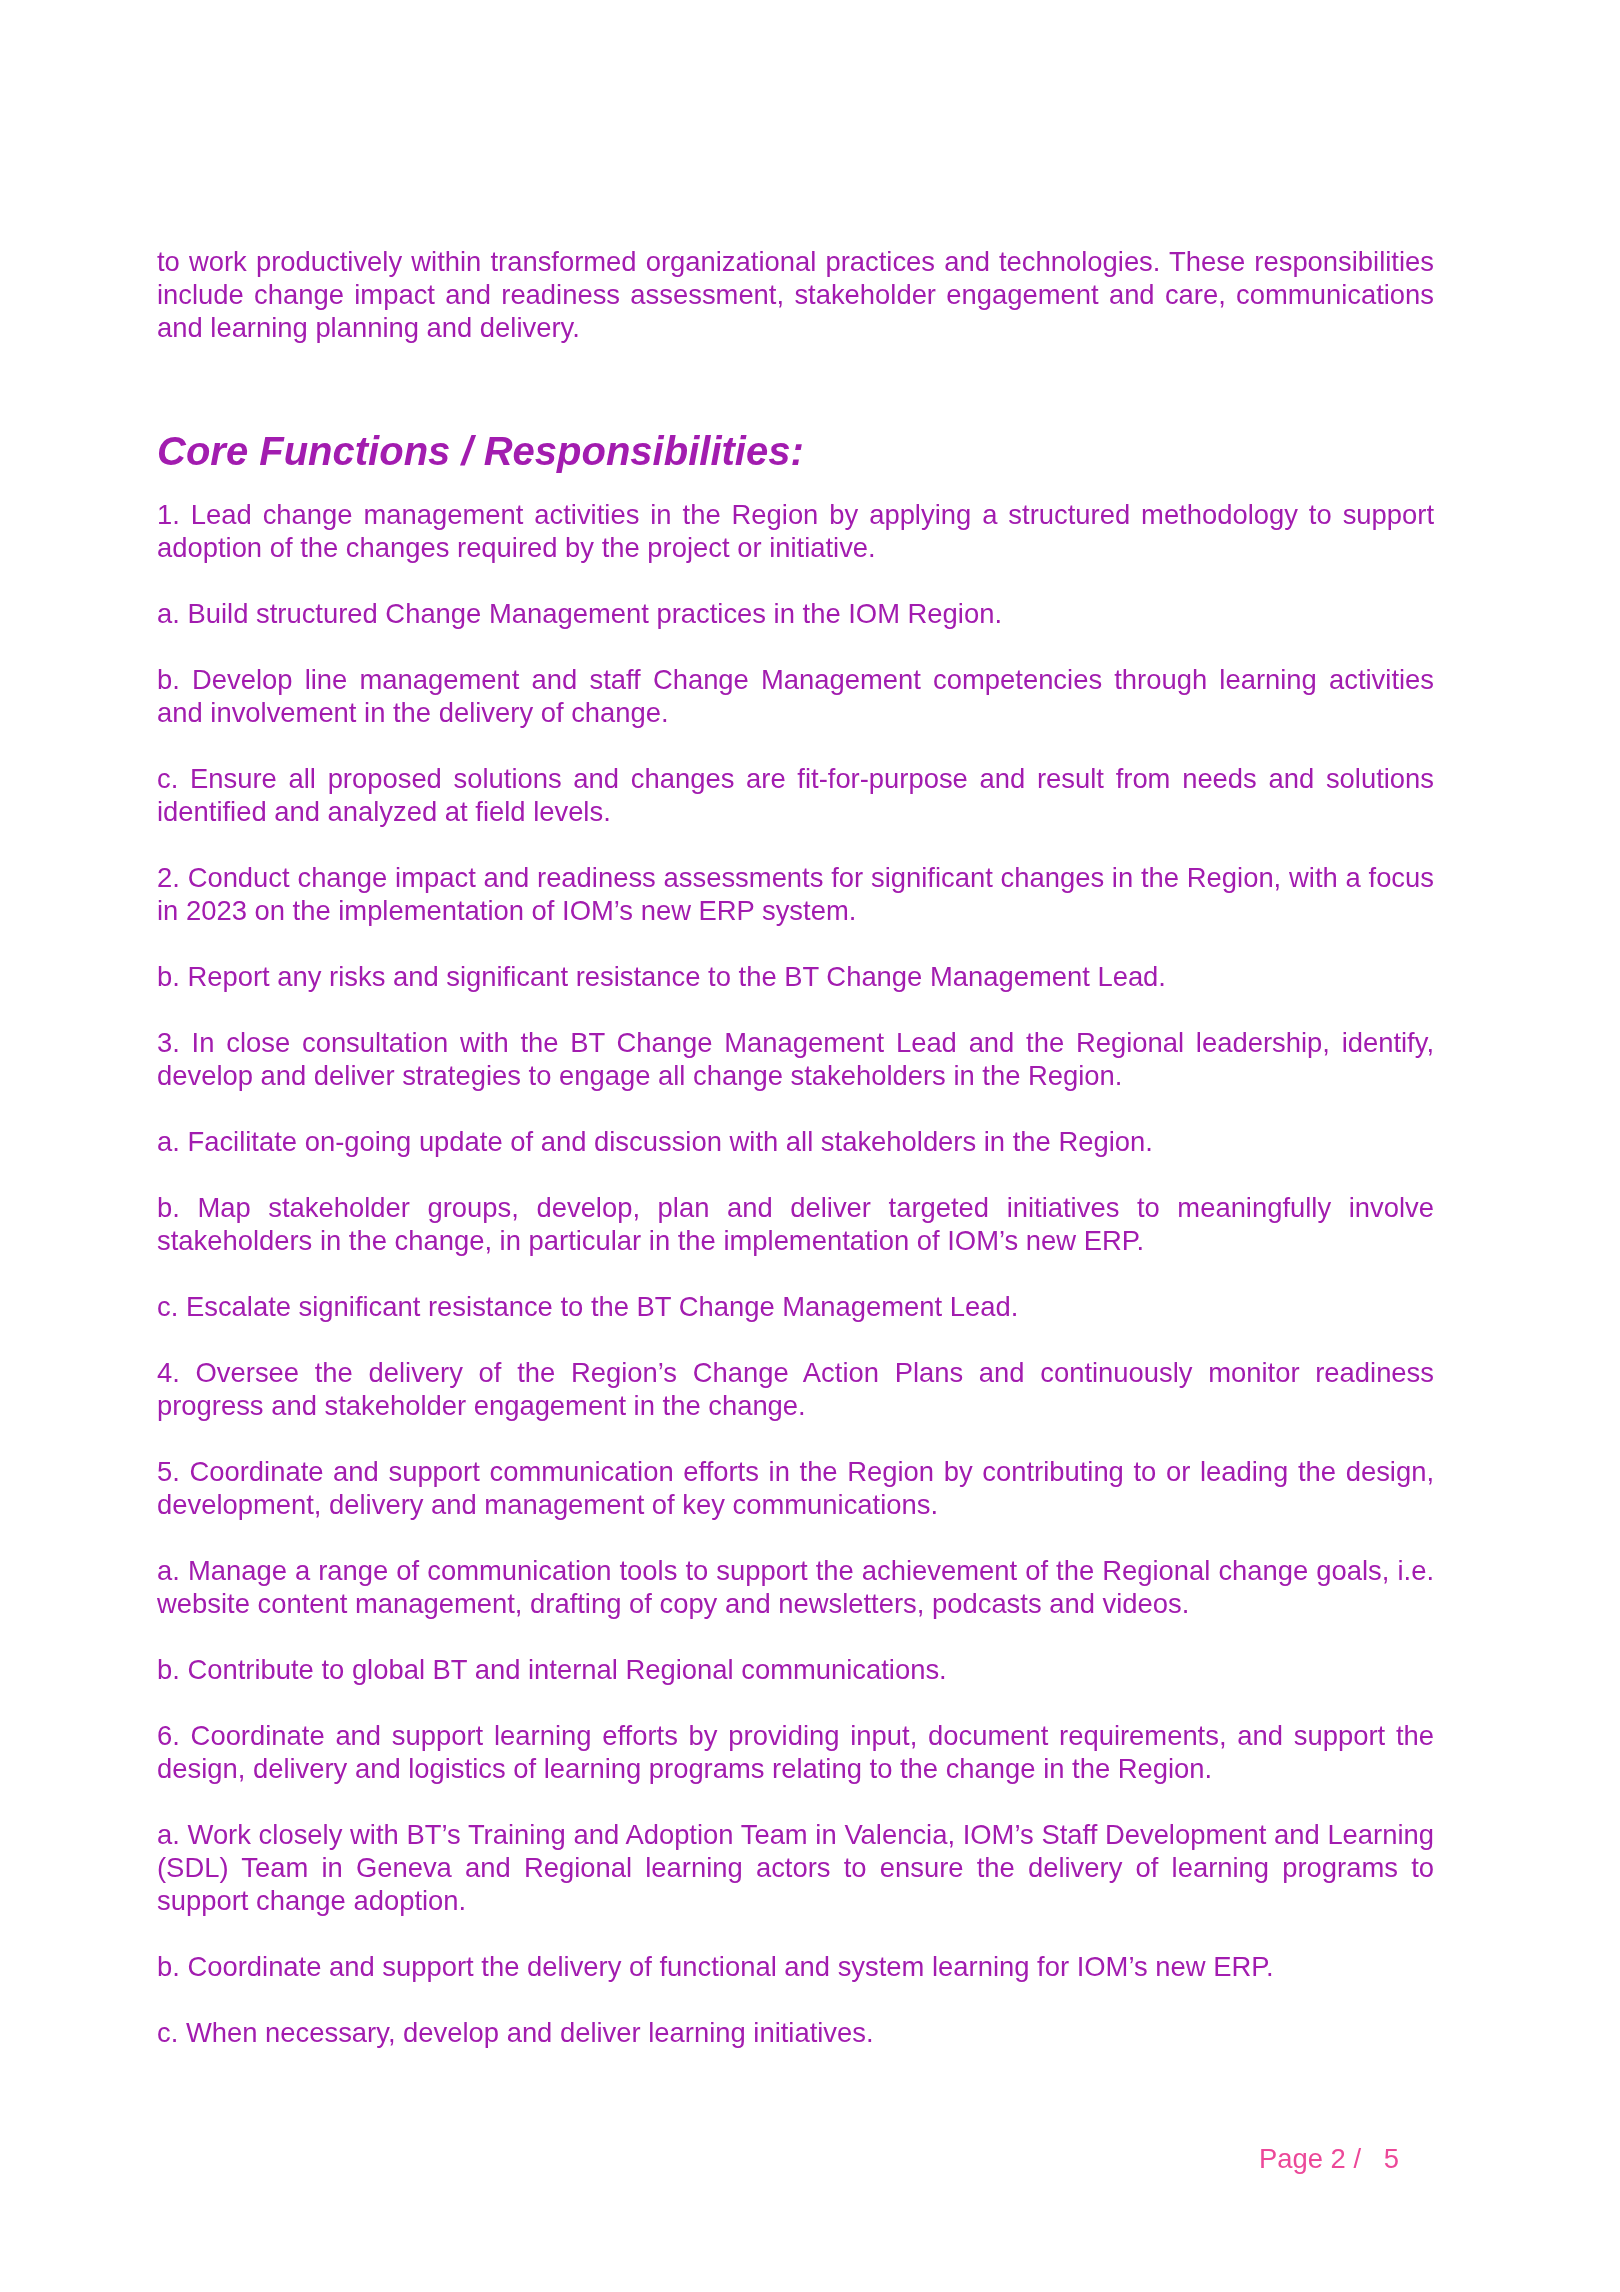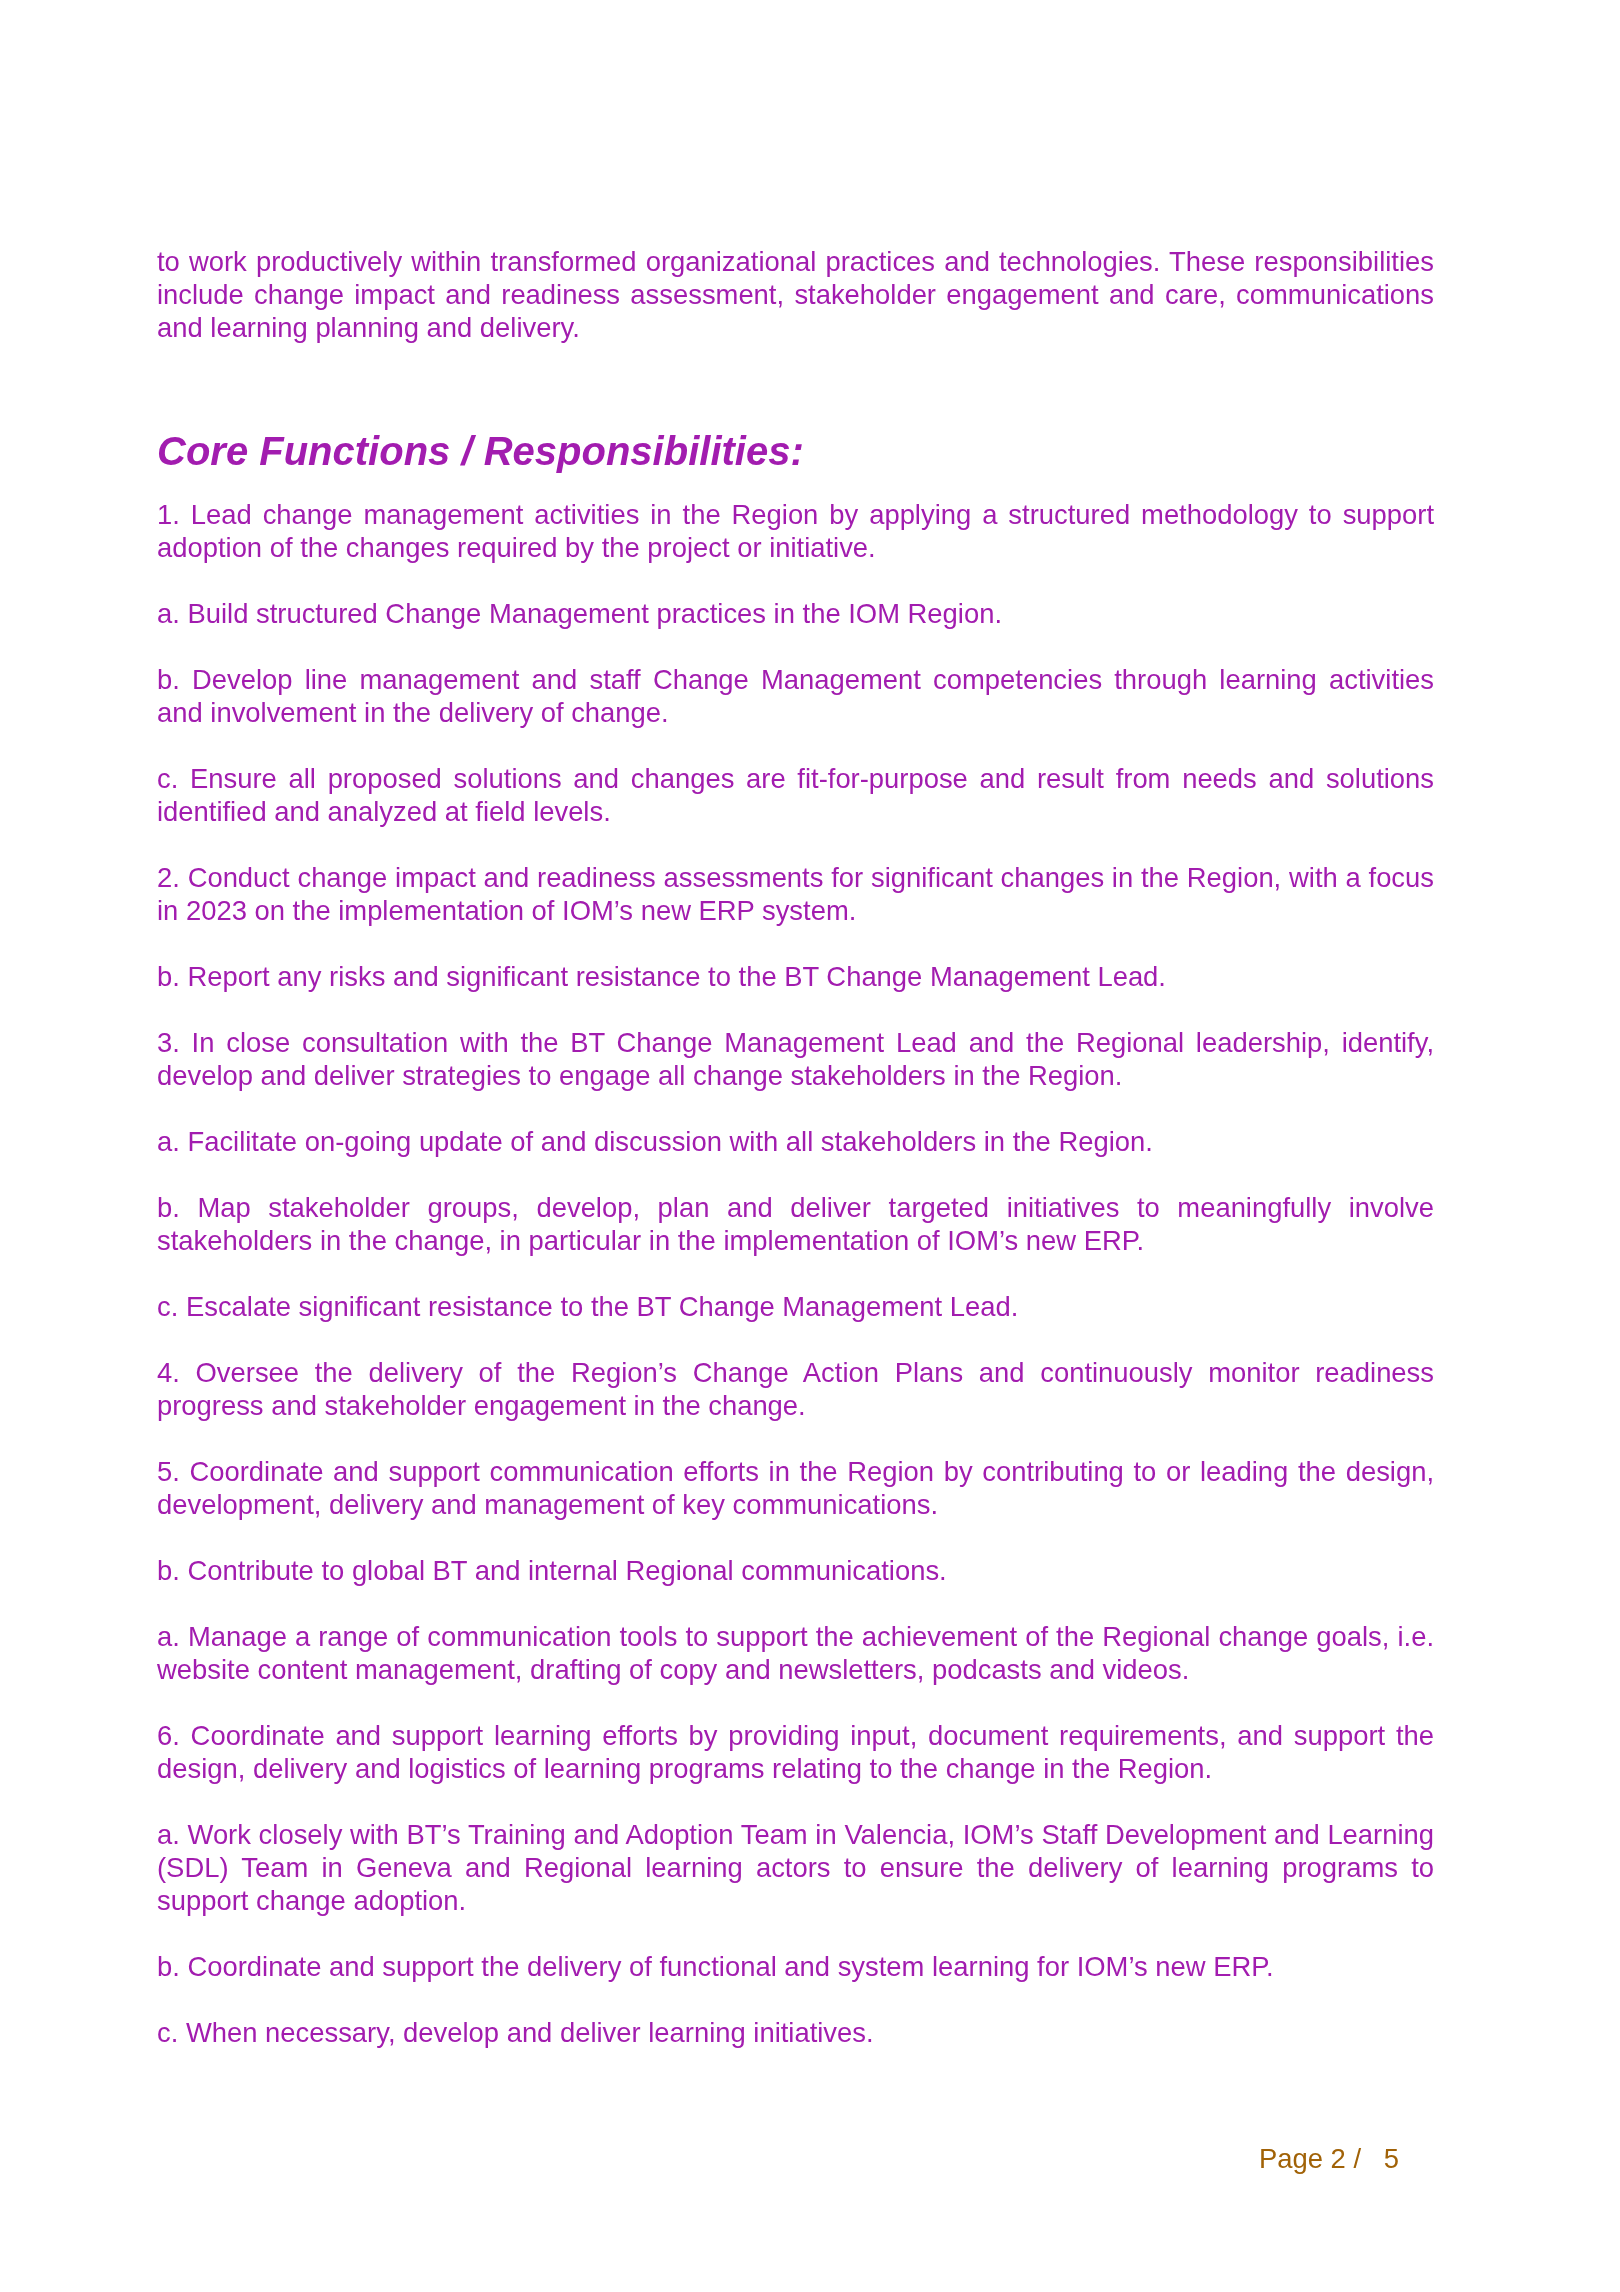--- a/index.html
+++ b/index.html
@@ -10,21 +10,21 @@
     font-size: 27.4px; line-height: 33px;
   }
   .page p { margin: 0 0 33px 0; text-align: justify; }
   .page p.intro { margin-bottom: 0; }
   .heading {
     font-weight: bold; font-style: italic; font-size: 40px;
     margin: 88px 0 27.4px 0; line-height: 39px;
   }
   .footer {
     position: absolute; top: 2143px; left: 1259px;
-    font-family: "Liberation Sans", sans-serif; font-size: 27.4px; color: #a16207;
+    font-family: "Liberation Sans", sans-serif; font-size: 27.4px; color: #ec4899;
     white-space: pre;
   }
 </style>
 </head>
 <body>
 
 <div class="page">
   <p class="intro">to work productively within transformed organizational practices and technologies. These responsibilities include change impact and readiness assessment, stakeholder engagement and care, communications and learning planning and delivery.</p>
   <div class="heading">Core Functions / Responsibilities:</div>
   <p>1. Lead change management activities in the Region by applying a structured methodology to support adoption of the changes required by the project or initiative.</p>
@@ -32,22 +32,22 @@
   <p>b. Develop line management and staff Change Management competencies through learning activities and involvement in the delivery of change.</p>
   <p>c. Ensure all proposed solutions and changes are fit-for-purpose and result from needs and solutions identified and analyzed at field levels.</p>
   <p>2. Conduct change impact and readiness assessments for significant changes in the Region, with a focus in 2023 on the implementation of IOM’s new ERP system.</p>
   <p>b. Report any risks and significant resistance to the BT Change Management Lead.</p>
   <p>3. In close consultation with the BT Change Management Lead and the Regional leadership, identify, develop and deliver strategies to engage all change stakeholders in the Region.</p>
   <p>a. Facilitate on-going update of and discussion with all stakeholders in the Region.</p>
   <p>b. Map stakeholder groups, develop, plan and deliver targeted initiatives to meaningfully involve stakeholders in the change, in particular in the implementation of IOM’s new ERP.</p>
   <p>c. Escalate significant resistance to the BT Change Management Lead.</p>
   <p>4. Oversee the delivery of the Region’s Change Action Plans and continuously monitor readiness progress and stakeholder engagement in the change.</p>
   <p>5. Coordinate and support communication efforts in the Region by contributing to or leading the design, development, delivery and management of key communications.</p>
+  <p>a. Manage a range of communication tools to support the achievement of the Regional change goals, i.e. website content management, drafting of copy and newsletters, podcasts and videos.</p>
   <p>b. Contribute to global BT and internal Regional communications.</p>
-  <p>a. Manage a range of communication tools to support the achievement of the Regional change goals, i.e. website content management, drafting of copy and newsletters, podcasts and videos.</p>
   <p>6. Coordinate and support learning efforts by providing input, document requirements, and support the design, delivery and logistics of learning programs relating to the change in the Region.</p>
   <p>a. Work closely with BT’s Training and Adoption Team in Valencia, IOM’s Staff Development and Learning (SDL) Team in Geneva and Regional learning actors to ensure the delivery of learning programs to support change adoption.</p>
   <p>b. Coordinate and support the delivery of functional and system learning for IOM’s new ERP.</p>
   <p>c. When necessary, develop and deliver learning initiatives.</p>
 </div>
 
 <div class="footer">Page 2 /   5</div>
 
 
 </body></html>

